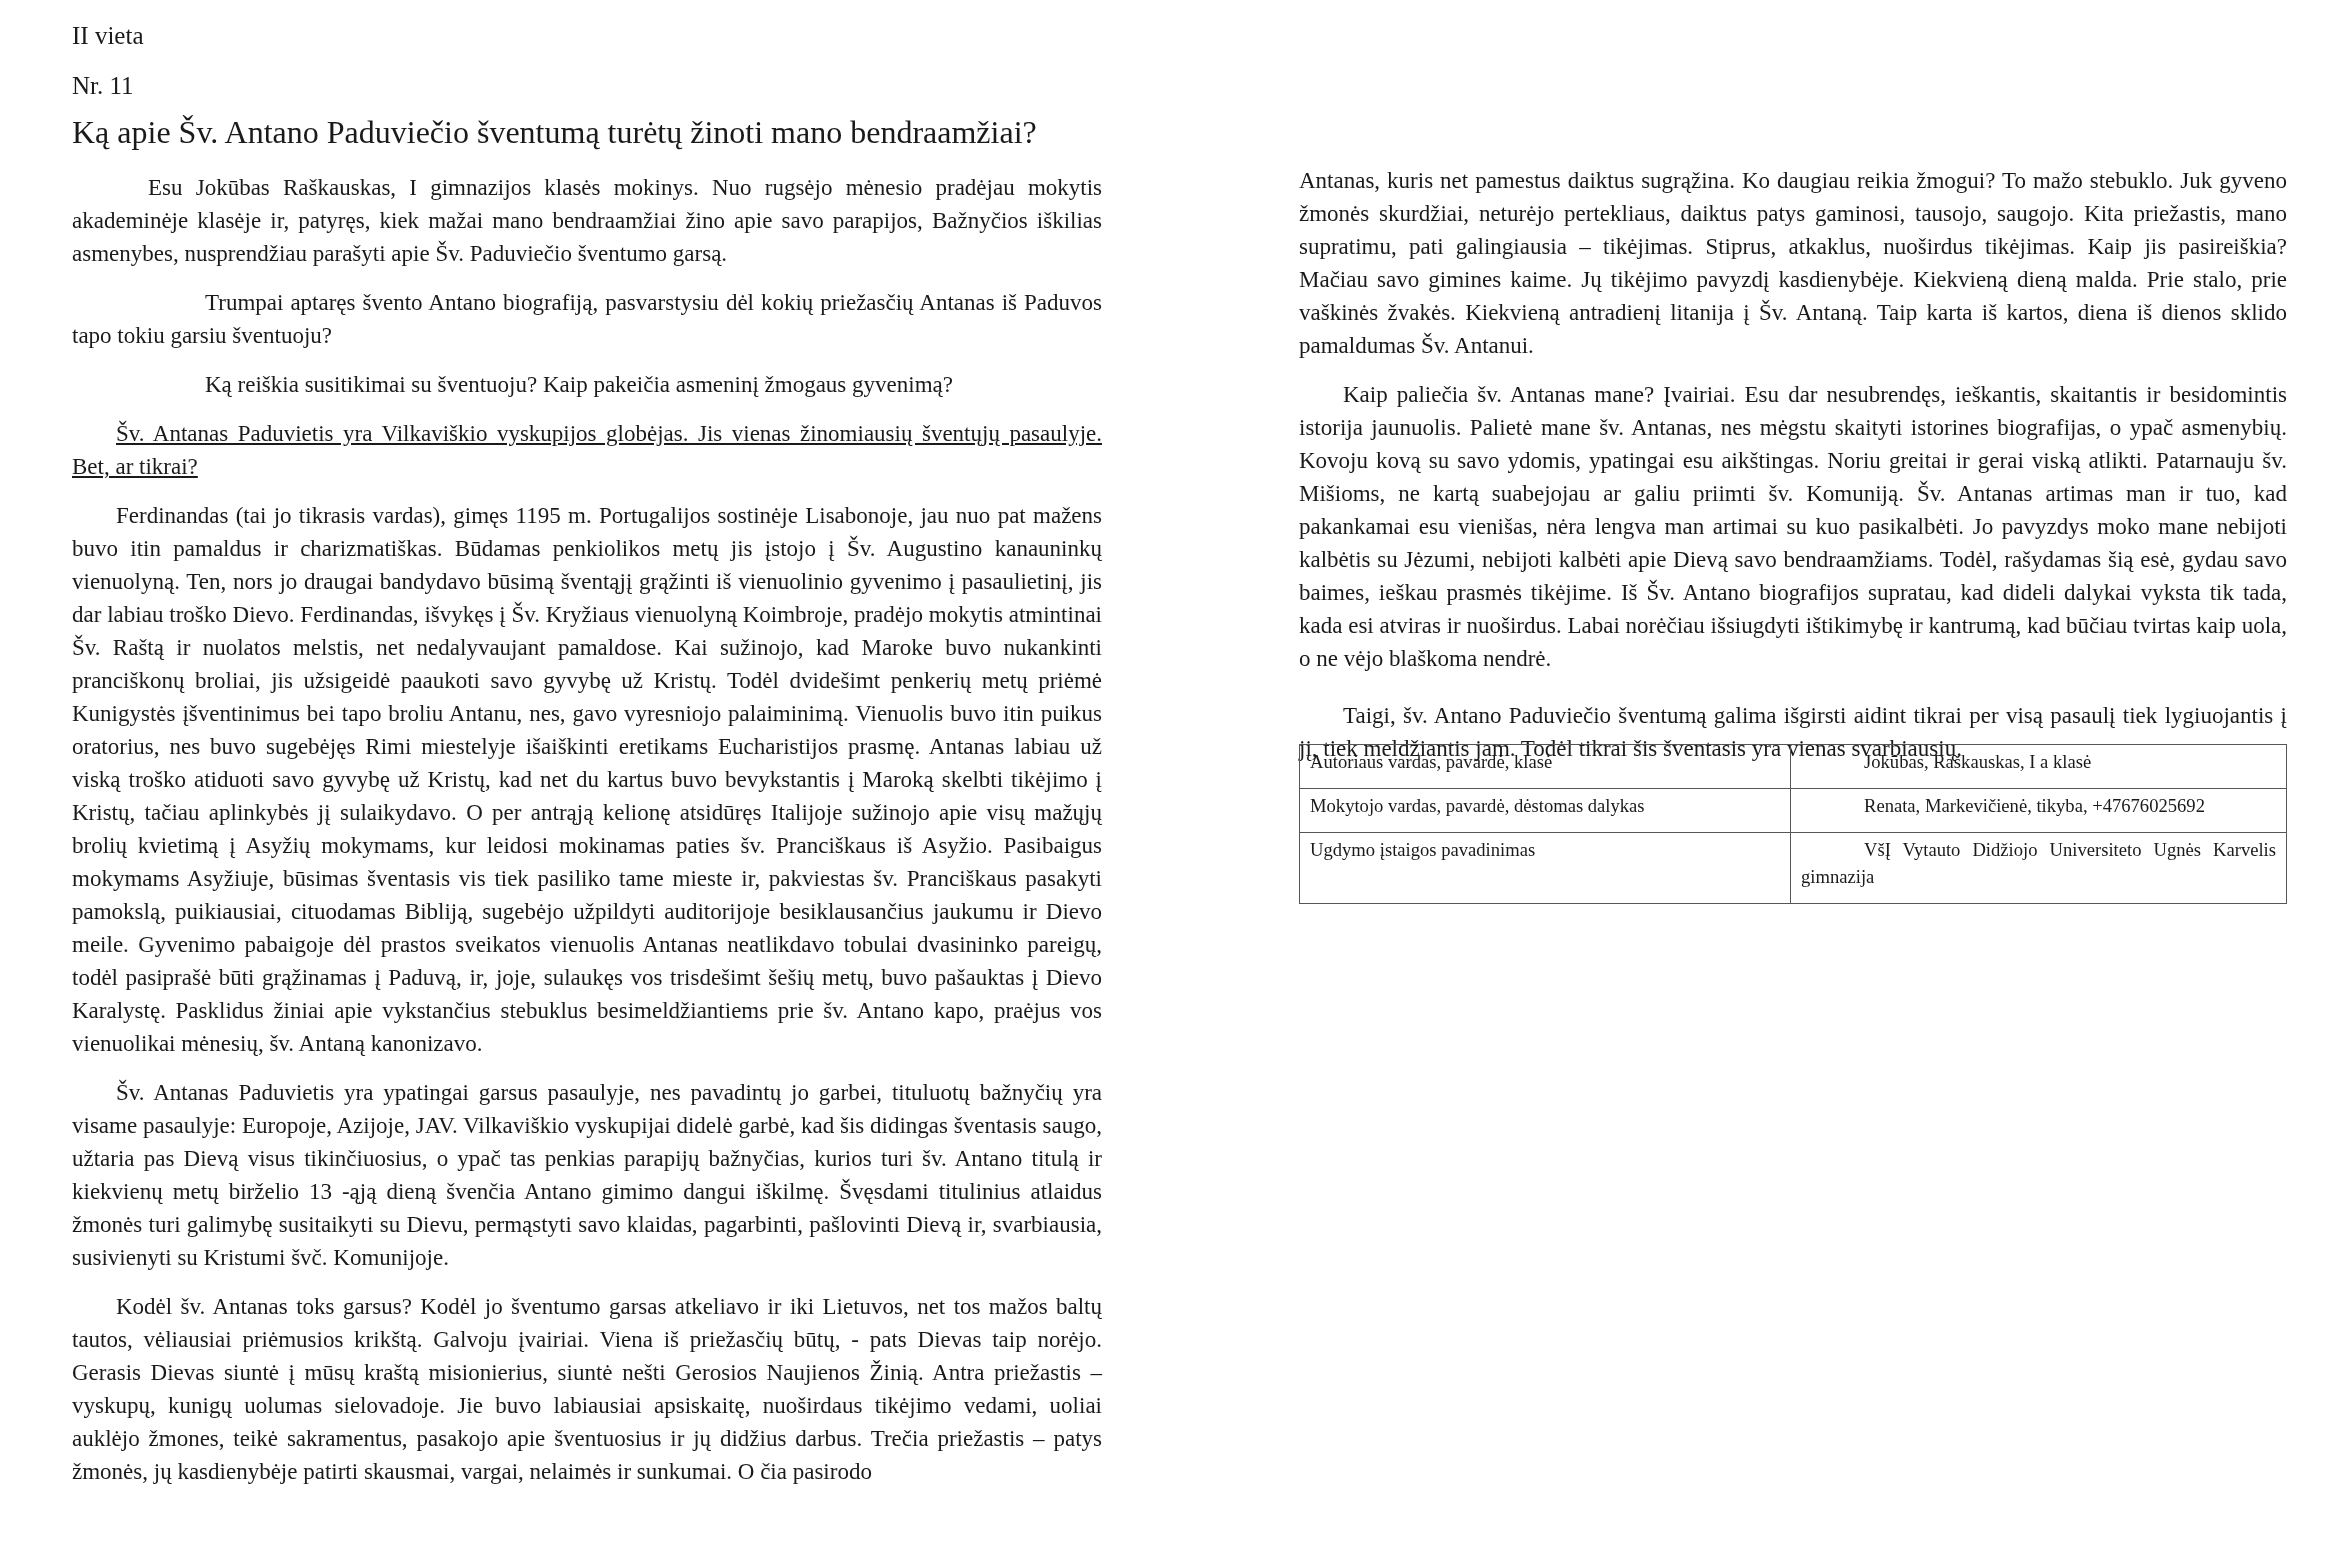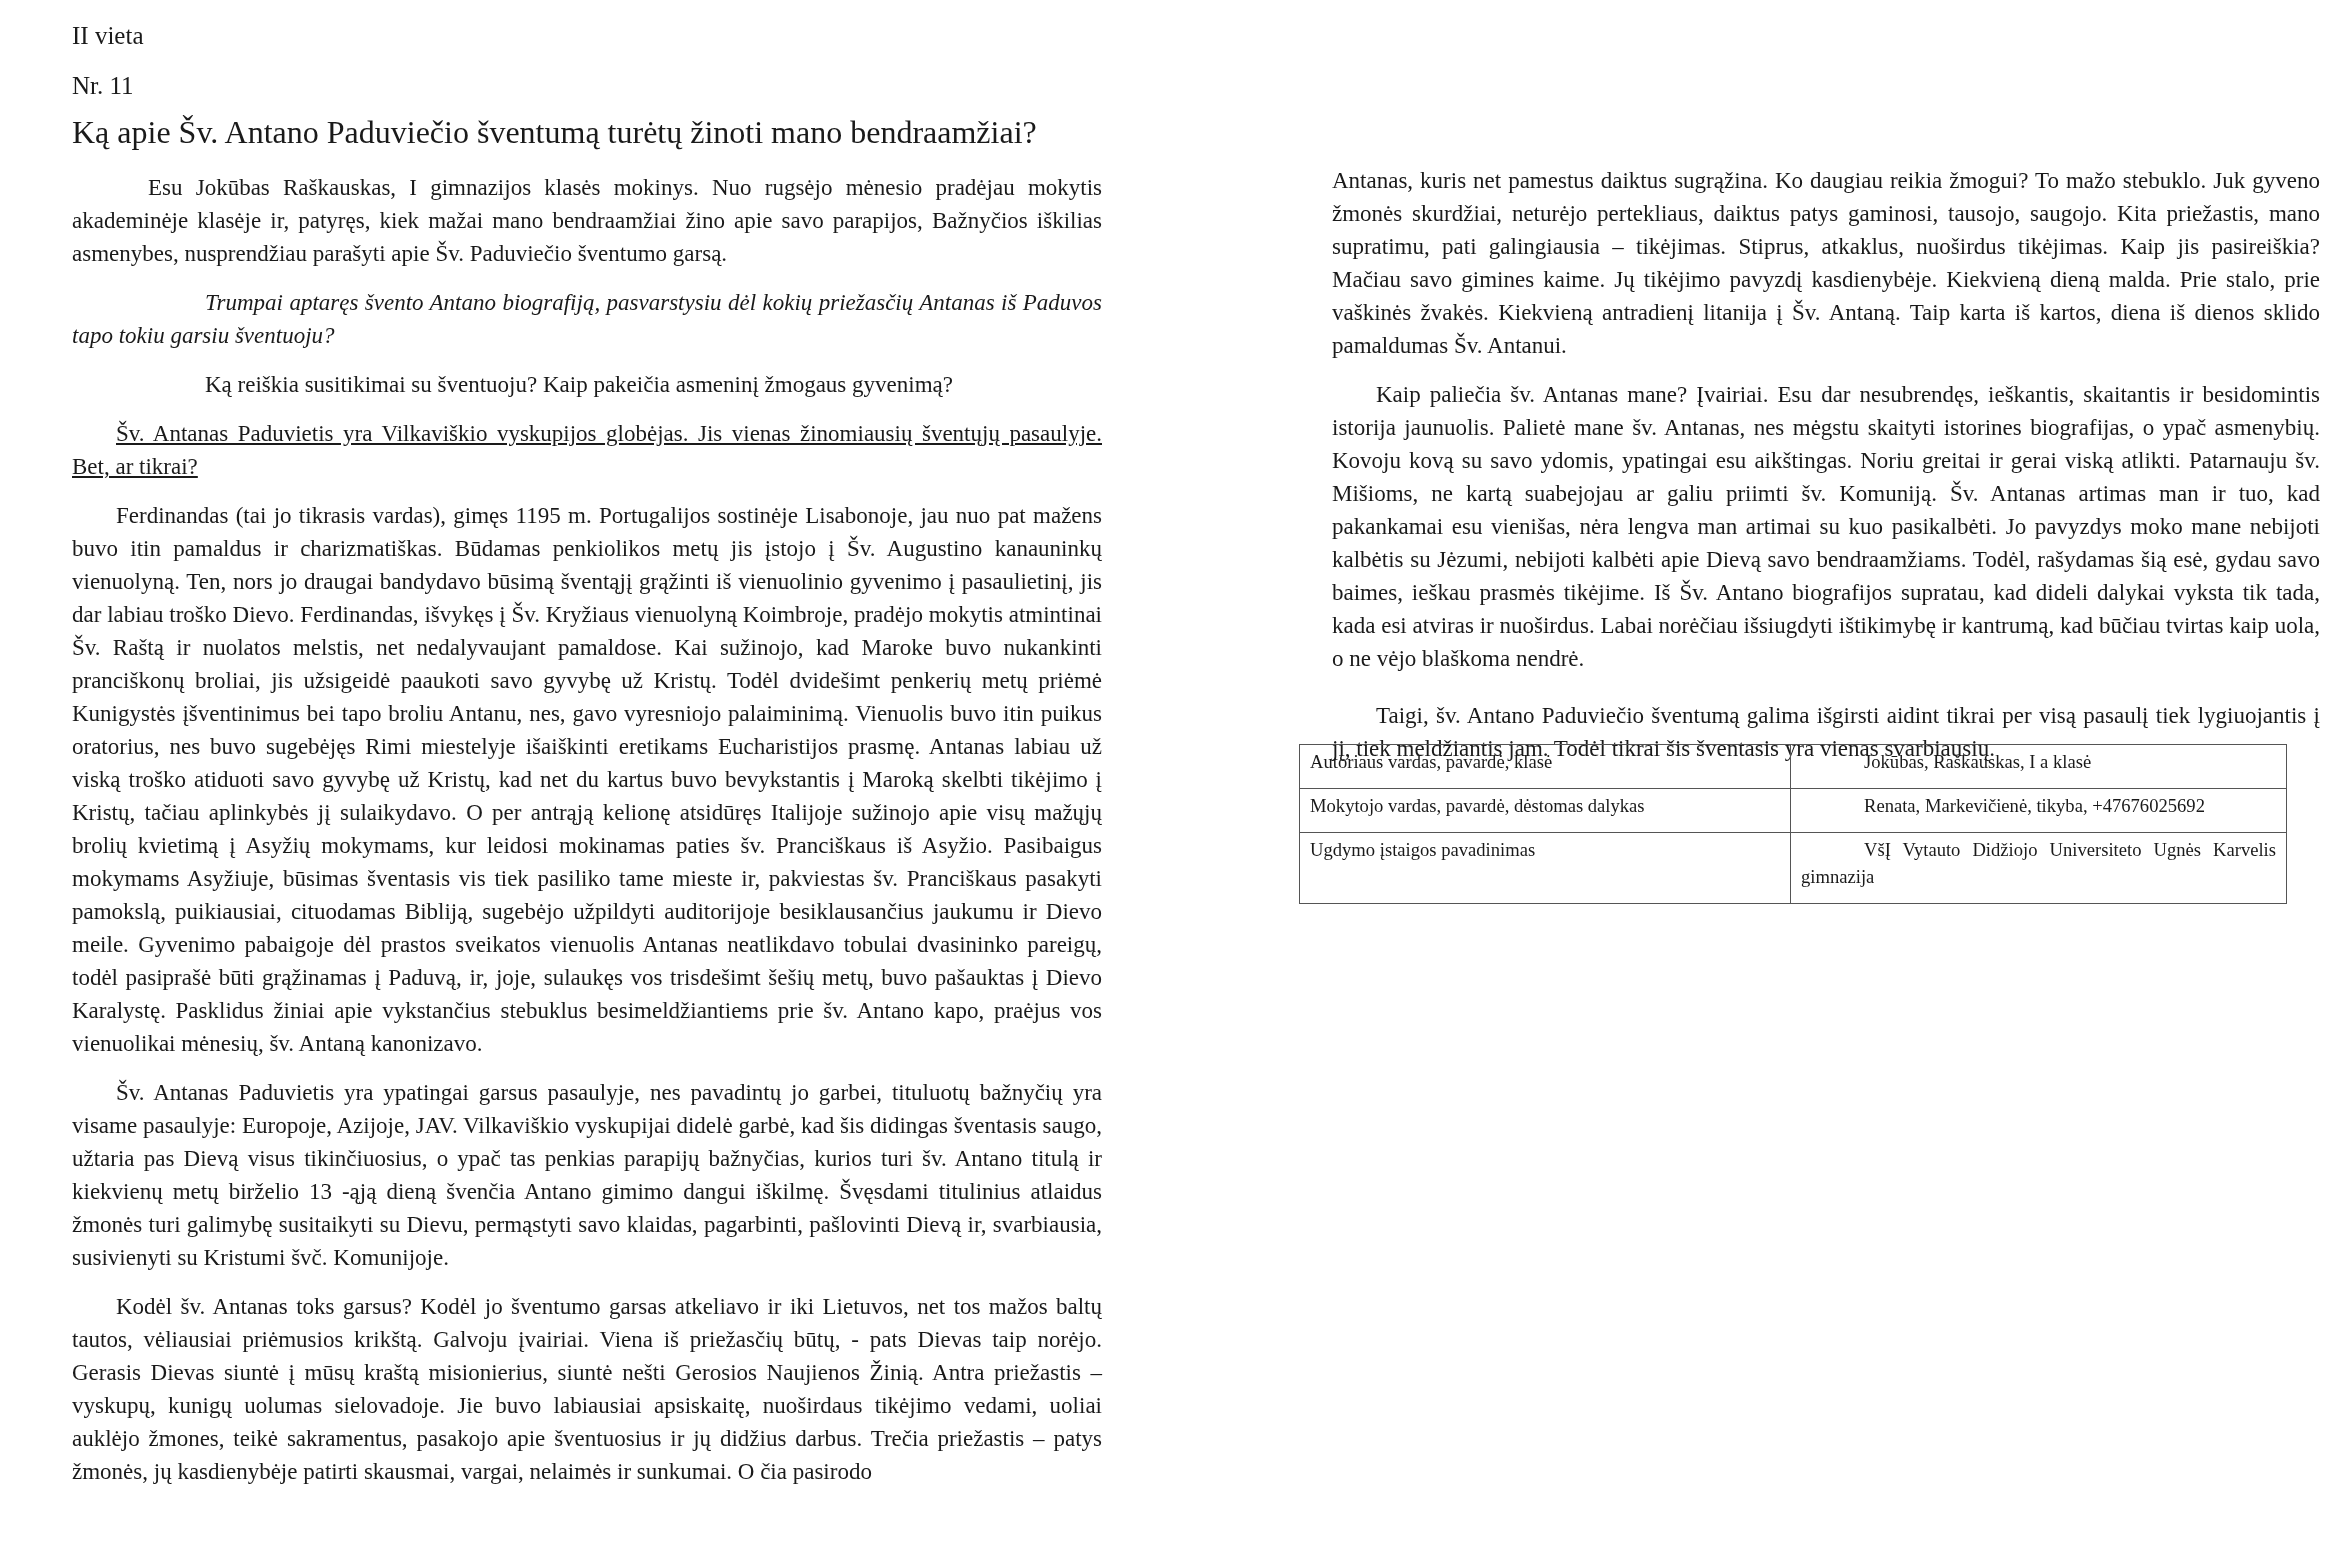--- a/index.html
+++ b/index.html
@@ -1,25 +1,25 @@
 <!DOCTYPE html>
 <html style="font-size:11.5px"><head>
 <meta charset="utf-8">
 <style>
   html, body { margin:0; padding:0; background:#ffffff; }
   body { width:2342px; height:1563px; position:relative; overflow:hidden; color:#1a1a1a; }
   .sans { font-family:Liberation Serif, serif; font-size:25px; position:absolute; left:72px; }
   .serif { font-family:"Liberation Serif", "DejaVu Serif", serif; }
   .col { position:absolute; font-size:23px; line-height:33px; }
   .col-left { left:72px; width:1030px; }
-  .col-right { left:1332px; width:988px; }
+  .col-right { left:1299px; width:988px; }
   .col p { margin:0; text-align:justify; }
   .title { position:absolute; left:72px; top:114px; font-size:32px; }
   .ind1 { text-indent:76px; }
-  .ind2 { text-indent:133px;font-style:italic; }
+  .ind2 { text-indent:133px; }
   .ind-c { text-indent:133px; text-align:right; }
   .ind3 { text-indent:44px; }
   table.info { position:absolute; left:1299px; top:744px; width:988px; border-collapse:collapse; font-family:"Liberation Serif","DejaVu Serif",serif; font-size:18.6px; line-height:27px;border-radius:23px; }
   table.info td { border:1.4px solid #555; vertical-align:top; padding:2.9px 10px 7.2px 10px; height:33px; }
   table.info td.lbl { width:470px; }
   table.info td.val { text-indent:63px; text-align:justify; }
   table.info tr.tall td { height:60px; }
 </style>
 </head>
 <body>

